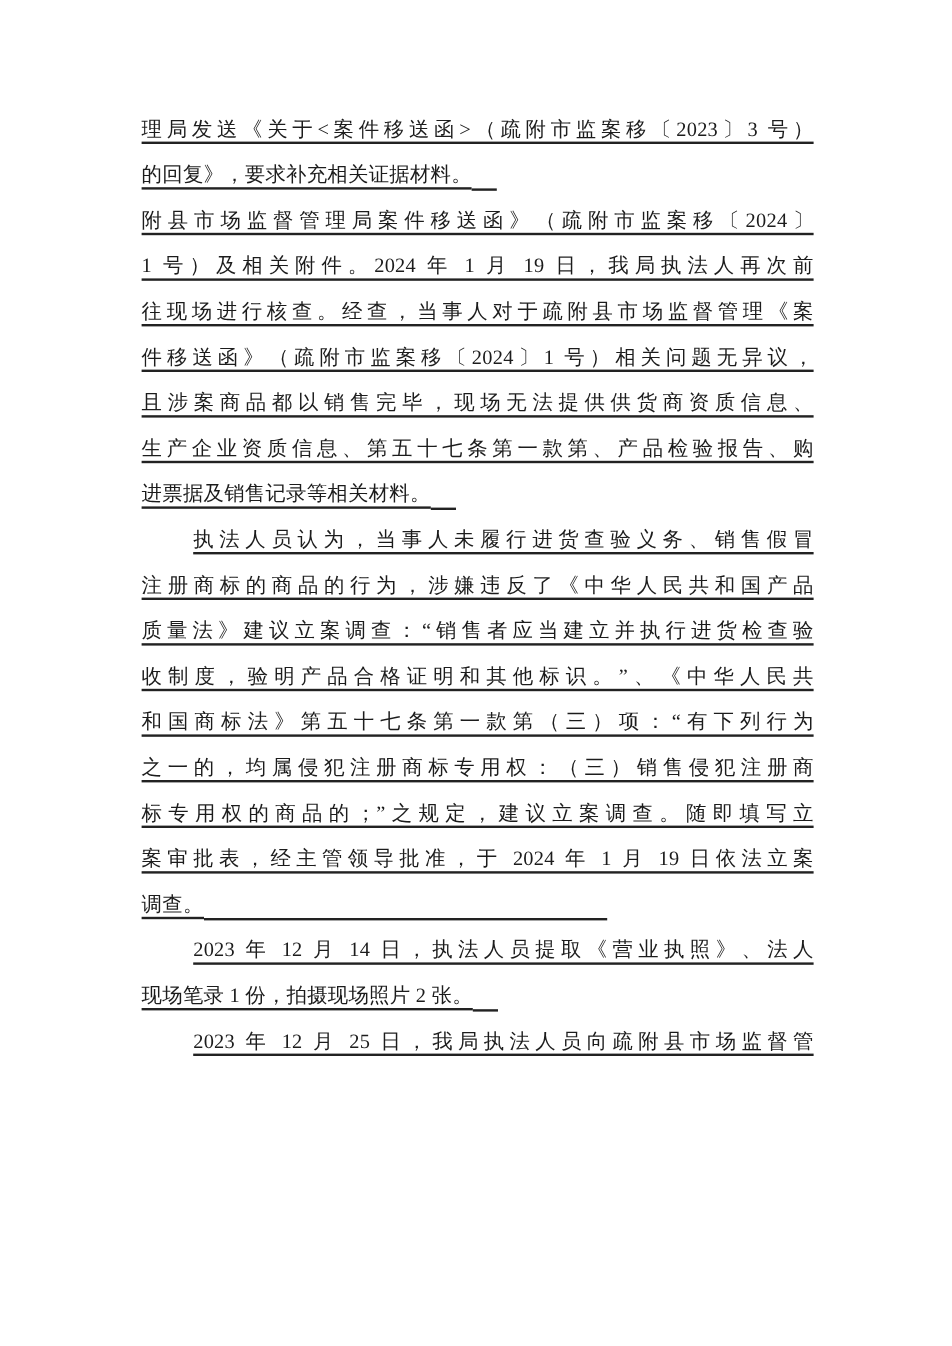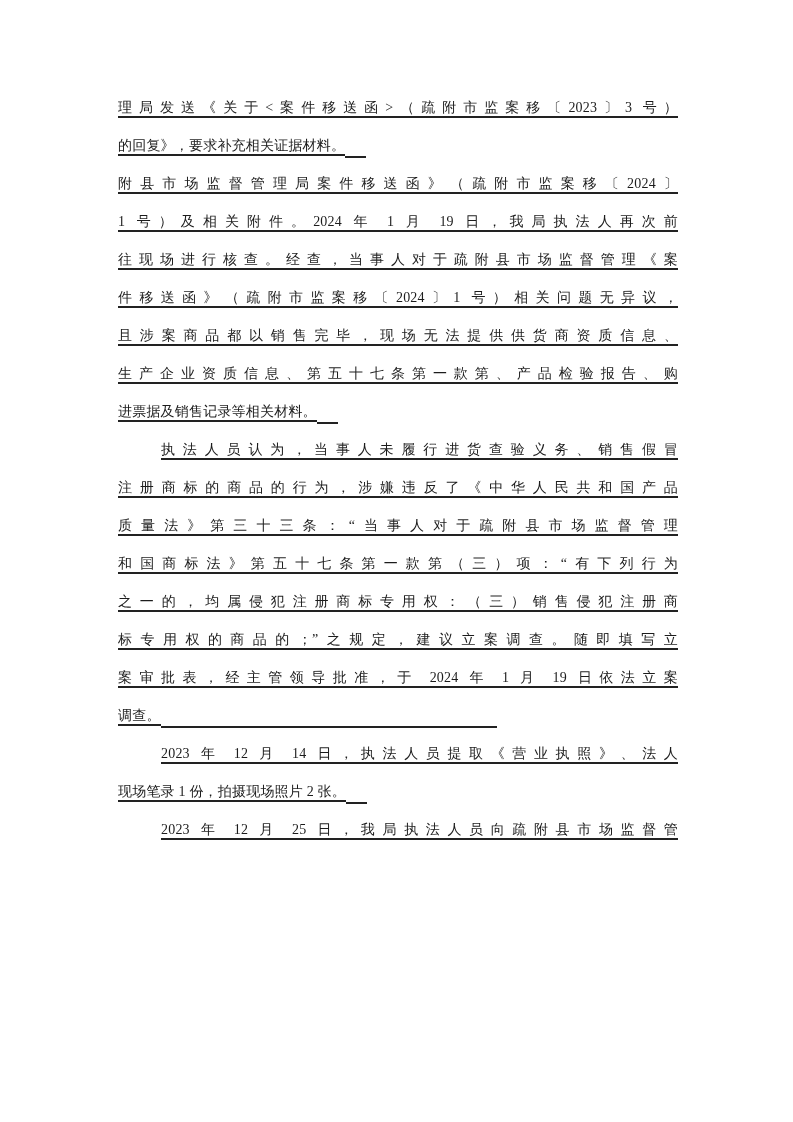--- a/index.html
+++ b/index.html
@@ -18,21 +18,21 @@
   }
   .content {
     position: absolute;
     top: 89px;
     left: 118px;
     width: 560px;
   }
   .line {
     height: 38px;
     line-height: 38px;
-    font-size: 14px;
+    font-size: 17px;
     white-space: nowrap;
     width: 560px;
     box-sizing: border-box;
     letter-spacing: 0.2px;
   }
   .line.indent {
     padding-left: 43px;
   }
   .line.fill {
     text-align: justify;
@@ -72,22 +72,23 @@
   <div class="line fill"><span class="u">且涉案商品都以销售完毕，现场无法提供供货商资质信息、</span></div>
 
   <div class="line fill"><span class="u">生产企业资质信息、第五十七条第一款第、产品检验报告、购</span></div>
 
   <div class="line"><span class="u">进票据及销售记录等相关材料。</span><span class="tail" style="width: 21px;"></span></div>
 
   <div class="line indent fill"><span class="u">执法人员认为，当事人未履行进货查验义务、销售假冒</span></div>
 
   <div class="line fill"><span class="u">注册商标的商品的行为，涉嫌违反了《中华人民共和国产品</span></div>
 
-  <div class="line fill"><span class="u">质量法》第三十三条：“当事人对于疏附县市场监督管理</span></div>
+  <div class="line fill"><span class="u">质量法》建议立案调查：“销售者应当建立并执行进货检查验</span></div>
 
+  <div class="line fill"><span class="u">收制度，验明产品合格证明和其他标识。”、《中华人民共</span></div>
 
   <div class="line fill"><span class="u">和国商标法》第五十七条第一款第（三）项：“有下列行为</span></div>
 
   <div class="line fill"><span class="u">之一的，均属侵犯注册商标专用权：（三）销售侵犯注册商</span></div>
 
   <div class="line fill"><span class="u">标专用权的商品的；”之规定，建议立案调查。随即填写立</span></div>
 
   <div class="line fill"><span class="u">案审批表，经主管领导批准，于 2024 年 1 月 19 日依法立案</span></div>
 
   <div class="line"><span class="u">调查。</span><span class="tail" style="width: 336px;"></span></div>

